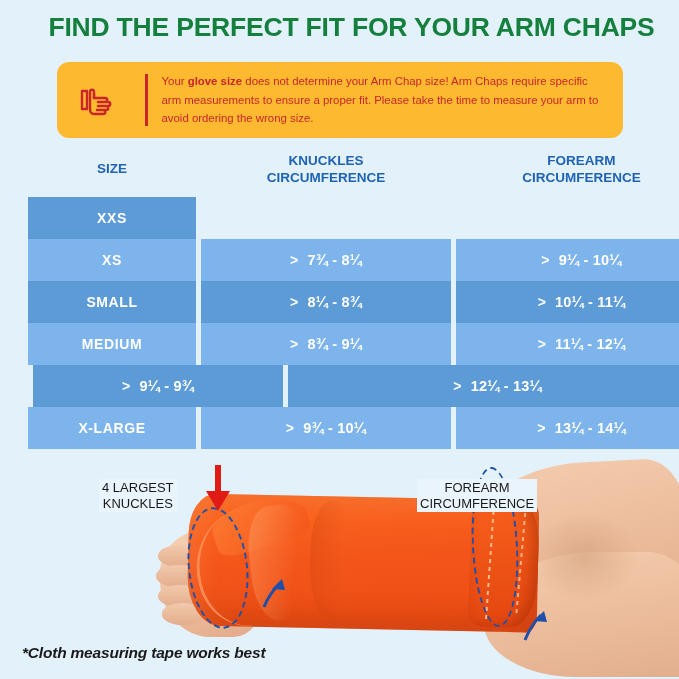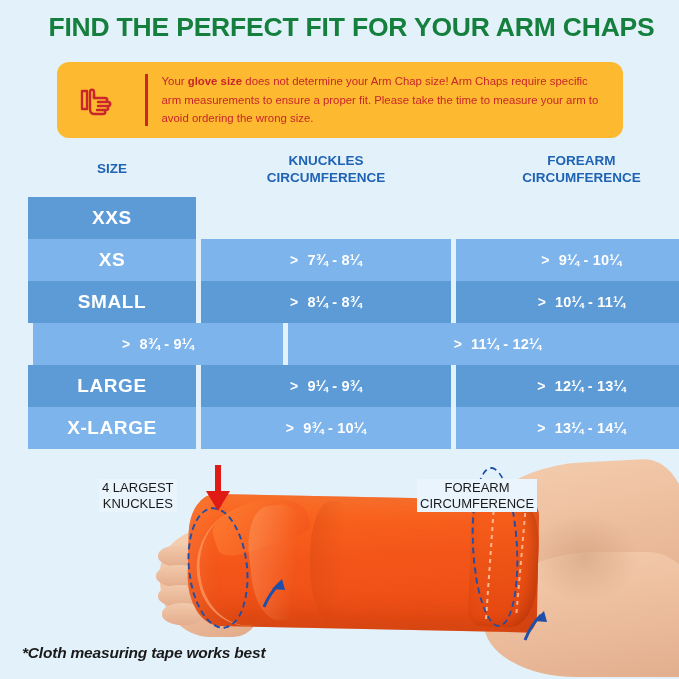--- a/index.html
+++ b/index.html
@@ -65,21 +65,21 @@
   .col-kn   { flex:0 0 250px; }
   .col-fa   { flex:1 1 auto; }
 
   .trow { display:flex; height:42px; }
   .trow .td {
     display:flex; align-items:center; justify-content:center;
     color:#ffffff; font-weight:bold;
     font-size:14.5px;
     letter-spacing:0.2px;
   }
-  .trow .td.size-cell { font-size:19px; letter-spacing:0.6px; }
+  .trow .td.size-cell { font-size:14px; letter-spacing:0.6px; }
   .trow .gap-cell { background:#e3f1fb; }
   .trow.dark  .td:not(.gap-cell) { background:#5d9bd7; }
   .trow.light .td:not(.gap-cell) { background:#7db4eb; }
 
   .val { display:inline-flex; align-items:baseline; }
   .gt { margin-right:9px; font-size:14px; }
 
   
   #photo {
     position:absolute; left:0; top:457px; width:679px; height:222px;
@@ -298,37 +298,37 @@
         </div>
         <div class="td gap-cell col-gap"></div>
         <div class="td col-fa">
           <span class="val">
             <span class="gt">&gt;</span>
             <span>10¼ - 11¼</span>
           </span>
         </div>
       </div>
       <div class="trow light">
+        <div class="td col-size size-cell">MEDIUM</div>
         <div class="td gap-cell col-gap"></div>
         <div class="td col-kn">
           <span class="val">
             <span class="gt">&gt;</span>
             <span>8¾ - 9¼</span>
           </span>
         </div>
         <div class="td gap-cell col-gap"></div>
         <div class="td col-fa">
           <span class="val">
             <span class="gt">&gt;</span>
             <span>11¼ - 12¼</span>
           </span>
         </div>
       </div>
       <div class="trow dark">
-        <div class="td col-size size-cell">LARGE</div>
         <div class="td gap-cell col-gap"></div>
         <div class="td col-kn">
           <span class="val">
             <span class="gt">&gt;</span>
             <span>9¼ - 9¾</span>
           </span>
         </div>
         <div class="td gap-cell col-gap"></div>
         <div class="td col-fa">
           <span class="val">

